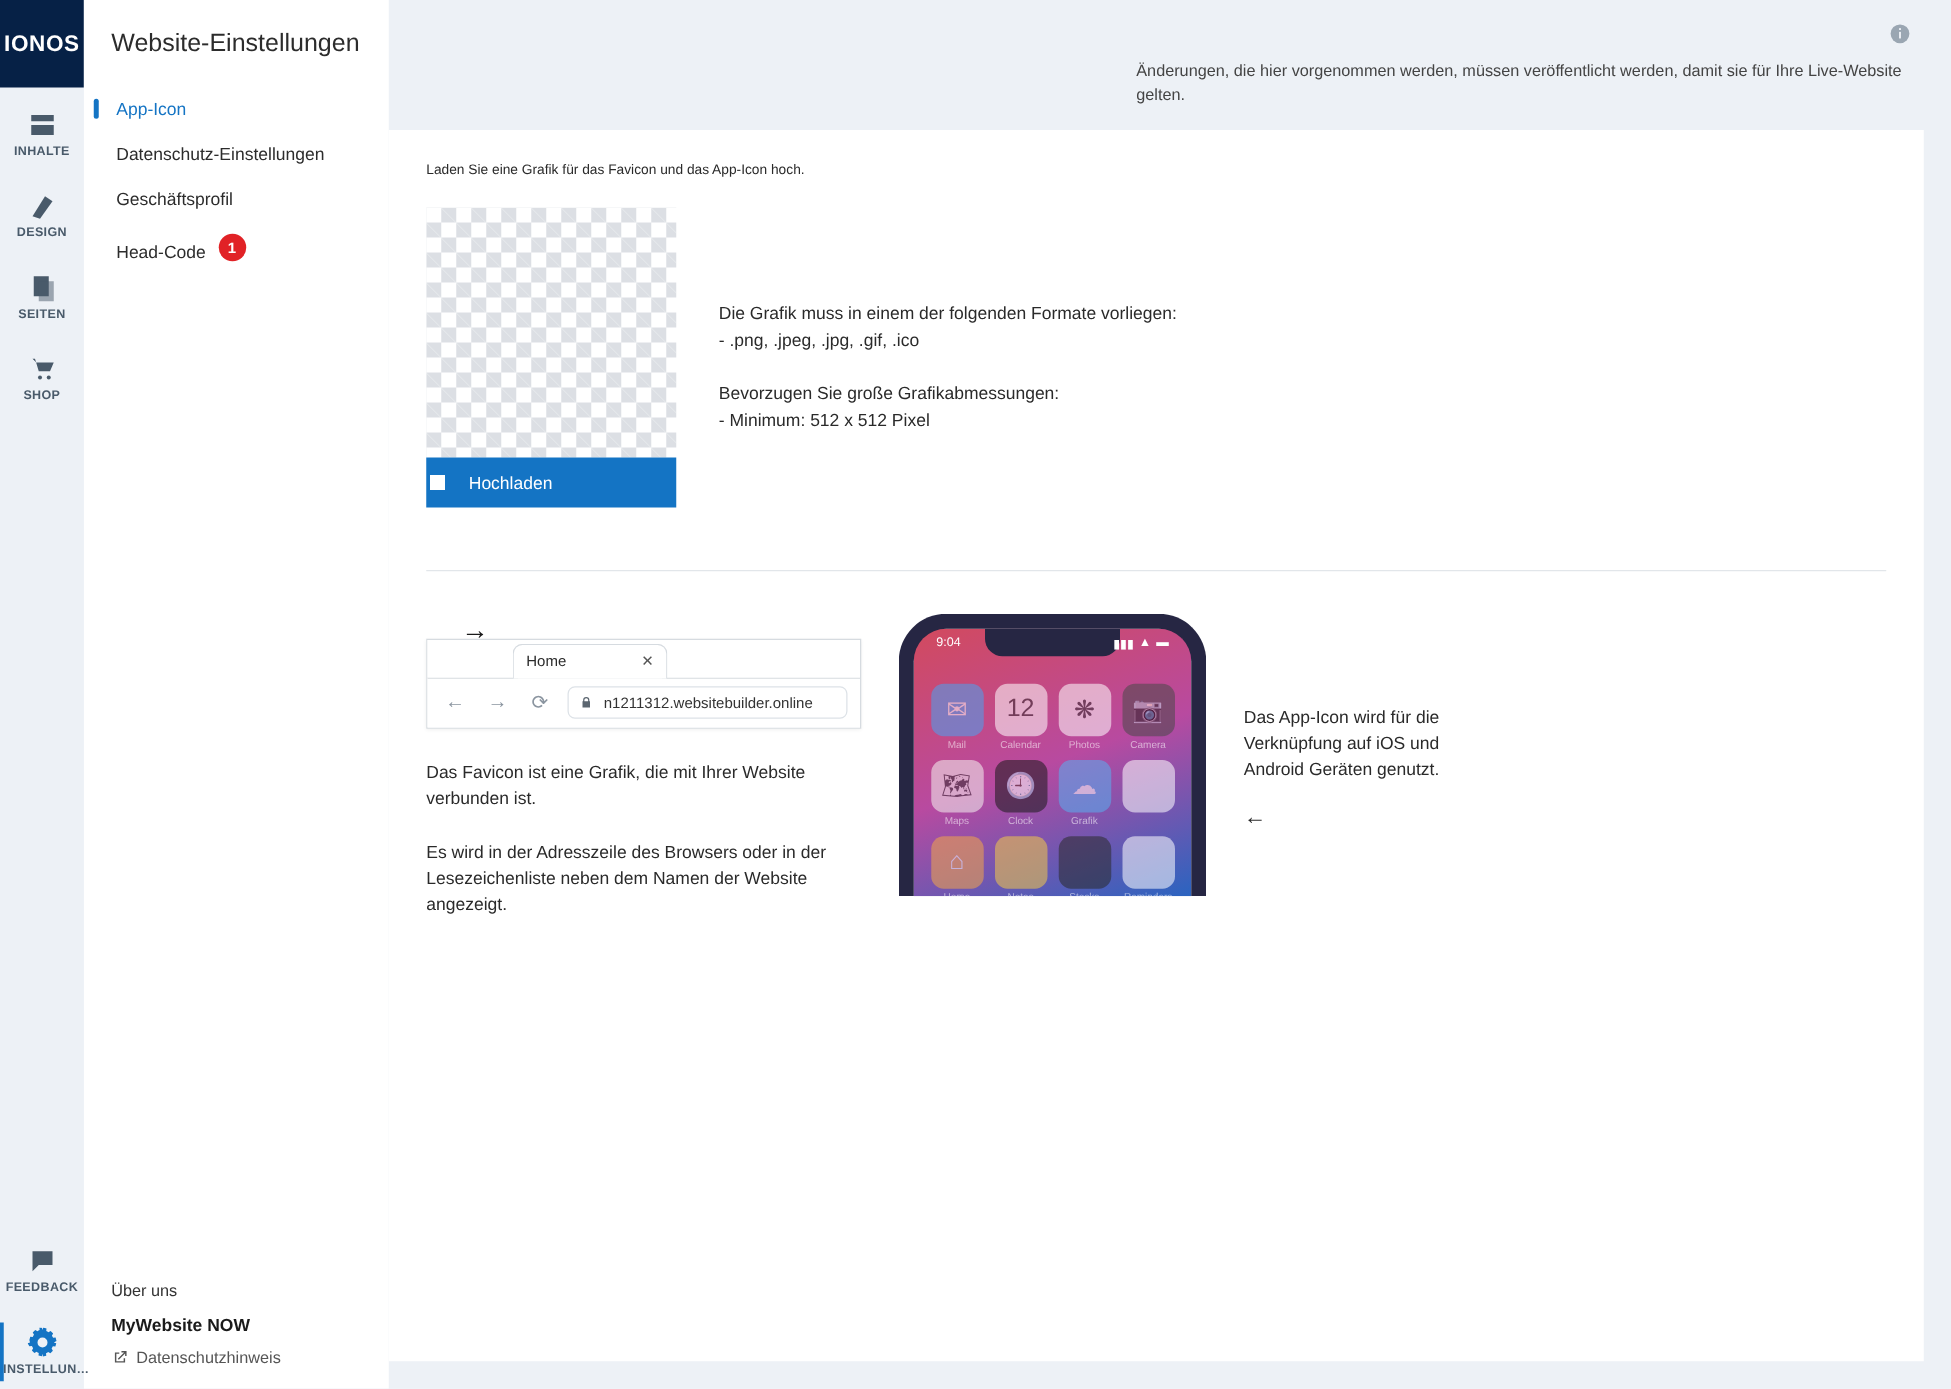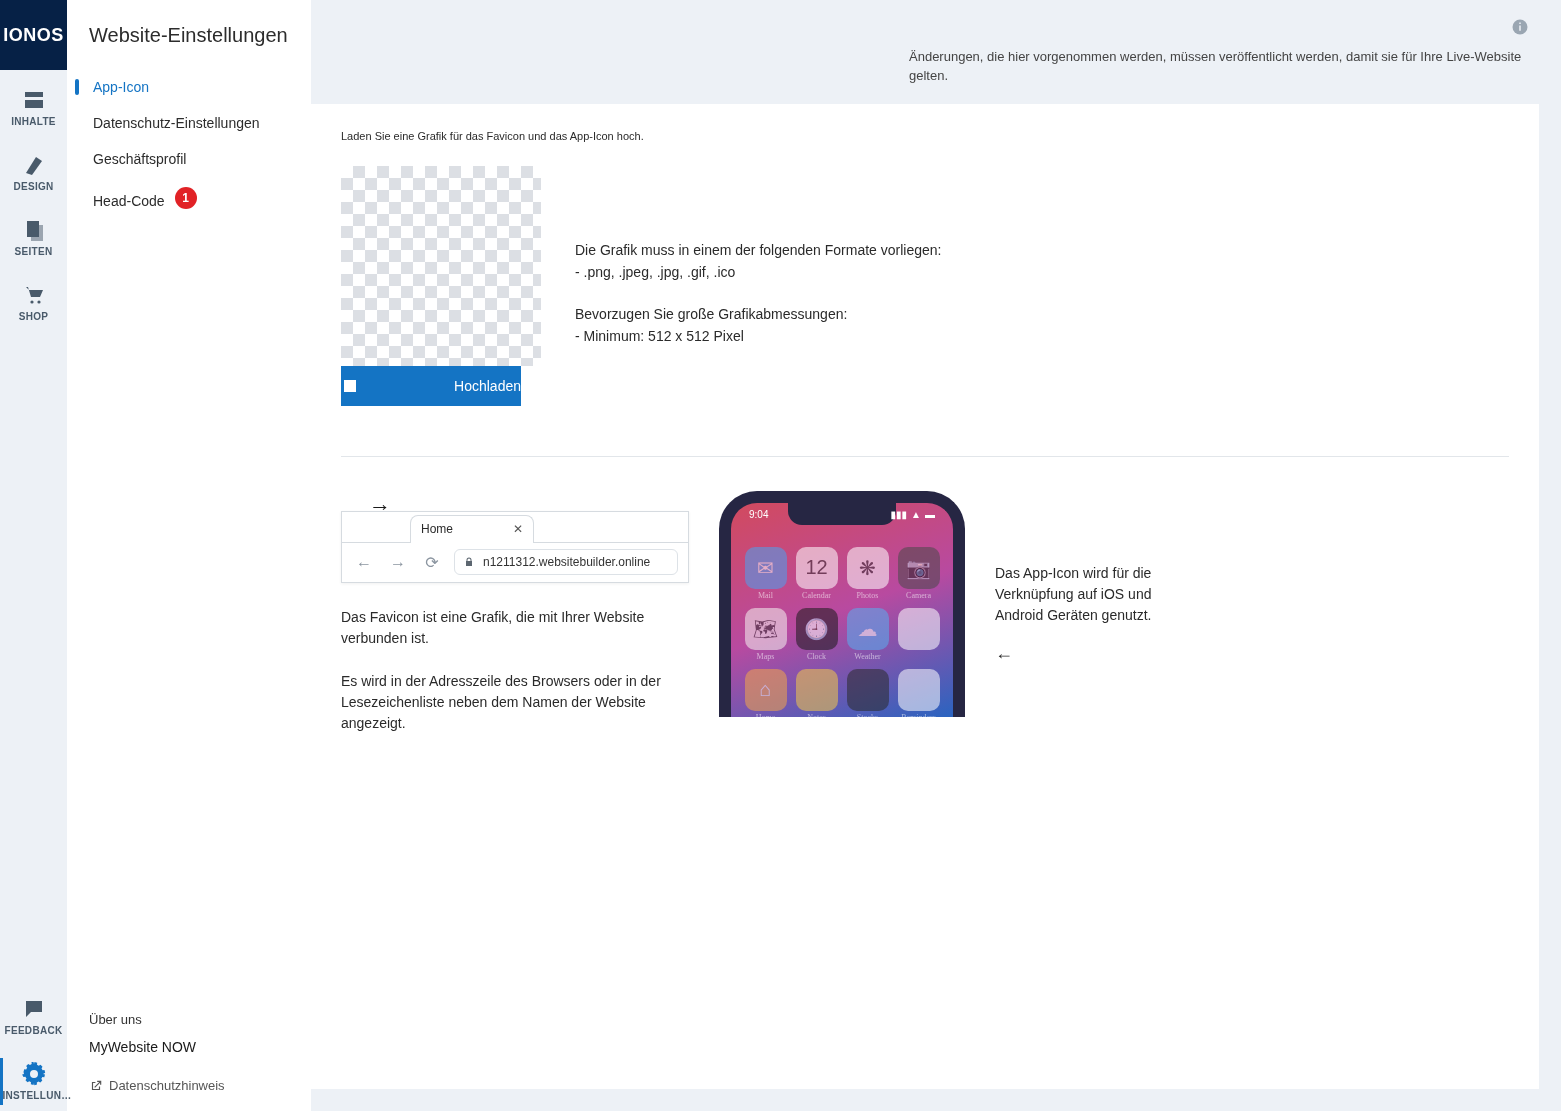--- a/index.html
+++ b/index.html
@@ -36,21 +36,21 @@
   .snav-item.active::before {
     content:""; position:absolute; left:8px; top:10px; bottom:10px; width:4px; background:#1474c4; border-radius:2px;
   }
   .snav-item .badge {
     margin-left:10px; width:22px; height:22px; border-radius:50%; background:#e12226; color:#fff;
     display:inline-flex; align-items:center; justify-content:center; font-size:12px; font-weight:600;
   }
   .sidebar-space { flex:1; }
   .sidebar-footer { padding: 0 22px; }
   .sf-header { font-size:13px; color:#333; margin-bottom:12px; }
-  .sf-brand { font-size:14px; font-weight:400; color:#1a1a1a; margin-bottom:23px; }
+  .sf-brand { font-size:14px; font-weight:700; color:#1a1a1a; margin-bottom:10px; }
   .sf-link { font-size:13px; color:#555; display:flex; align-items:center; gap:6px; cursor:pointer; }
   .sf-link svg { width:14px; height:14px; fill:#555; }
 
   .content { flex:1; display:flex; flex-direction:column; overflow:hidden; }
   .notice { display:flex; align-items:flex-end; gap:12px; padding: 16px 32px 18px 32px; flex-direction: column; }
   .notice svg { width:18px; height:18px; fill:#9aa6b2; margin-left:220px; flex:none; margin-top:2px;}
   .notice-text { font-size:13px; color:#444; max-width:620px; line-height:1.45; }
   .card {
     margin: 0 22px 22px 0; background:#fff; flex:1; padding: 26px 30px; overflow:auto;
   }
@@ -58,22 +58,22 @@
   .upload-row { display:flex; align-items:flex-start; gap:34px; }
   .upload-box { width:200px; }
   .checker {
     width:200px; height:200px;
     background-image:
       linear-gradient(45deg,#dcdfe4 25%,transparent 25%,transparent 75%,#dcdfe4 75%),
       linear-gradient(45deg,#dcdfe4 25%,transparent 25%,transparent 75%,#dcdfe4 75%);
     background-size:24px 24px; background-position:0 0,12px 12px; background-color:#fff;
   }
   .upload-btn {
-    width:180px; height:40px; background:#1474c4; color:#fff; border:none;
-    display:flex; align-items:center; justify-content:space-between; gap:16px; font-size:14px; cursor:pointer;
+    width:200px; height:40px; background:#1474c4; color:#fff; border:none;
+    display:flex; align-items:center; justify-content:flex-start; gap:16px; font-size:14px; cursor:pointer;
   }
   .upload-btn svg { width:18px; height:18px; fill:#fff; }
   .reqs { padding-top:76px; font-size:14px; color:#2a2a2a; }
   .reqs strong { font-weight:400; }
   .reqs p { margin-bottom:6px; }
   .reqs-block2 { margin-top:26px; }
 
   .divider { border:none; border-top:1px solid #e2e6ea; margin:50px 0 34px 0; }
   .preview-row { display:flex; align-items:flex-start; gap:30px; }
   .browser-col { width:348px; }
@@ -100,21 +100,21 @@
     border-top-left-radius:38px; border-top-right-radius:38px; position:relative;
     background:linear-gradient(160deg,#d24a5e 0%, #b84aa0 50%, #2a64c0 100%); overflow:hidden;
   }
   .notch { position:absolute; top:0; left:50%; transform:translateX(-50%); width:108px; height:22px; background:#262643;
     border-bottom-left-radius:14px; border-bottom-right-radius:14px; }
   .status-left { position:absolute; top:6px; left:18px; color:#fff; font-size:10px; }
   .status-right { position:absolute; top:6px; right:18px; color:#fff; font-size:10px; display:flex; gap:4px; align-items:center;}
   .app-grid { position:absolute; top:44px; left:12px; right:12px; display:grid; grid-template-columns:repeat(4,1fr); gap:8px 6px; opacity:0.55;}
   .app-cell { display:flex; flex-direction:column; align-items:center; gap:2px;}
   .app-icon { width:42px; height:42px; border-radius:10px; background:#fff; display:flex; align-items:center; justify-content:center; font-size:20px;}
-  .app-label { font-size:8px; color:#fff;font-family:Liberation Serif, serif; }
+  .app-label { font-size:8px; color:#fff; }
 
   .right-col { width:190px; padding-top:72px; font-size:14px; color:#2a2a2a; line-height:1.5; }
   .right-col .back-arrow { margin-top:14px; font-size:18px; }
 </style>
 </head>
 <body>
 
 <div class="app">
 
   <div class="rail">
@@ -291,21 +291,21 @@
                 <div class="app-cell">
                   <div class="app-icon" style="background: rgb(245, 245, 240); color: rgb(51, 51, 51);">🗺</div>
                   <div class="app-label">Maps</div>
                 </div>
                 <div class="app-cell">
                   <div class="app-icon" style="background: rgb(26, 26, 26); color: rgb(255, 255, 255);">🕘</div>
                   <div class="app-label">Clock</div>
                 </div>
                 <div class="app-cell">
                   <div class="app-icon" style="background: rgb(88, 176, 240); color: rgb(255, 255, 255);">☁</div>
-                  <div class="app-label">Weather</div>
+                  <div class="app-label">Grafik</div>
                 </div>
                 <div class="app-cell">
                   <div class="app-icon" style="background: rgb(255, 255, 255); color: rgb(51, 51, 51);"></div>
                   <div class="app-label"></div>
                 </div>
                 <div class="app-cell">
                   <div class="app-icon" style="background: rgb(242, 166, 74); color: rgb(255, 255, 255);">⌂</div>
                   <div class="app-label">Home</div>
                 </div>
                 <div class="app-cell">

